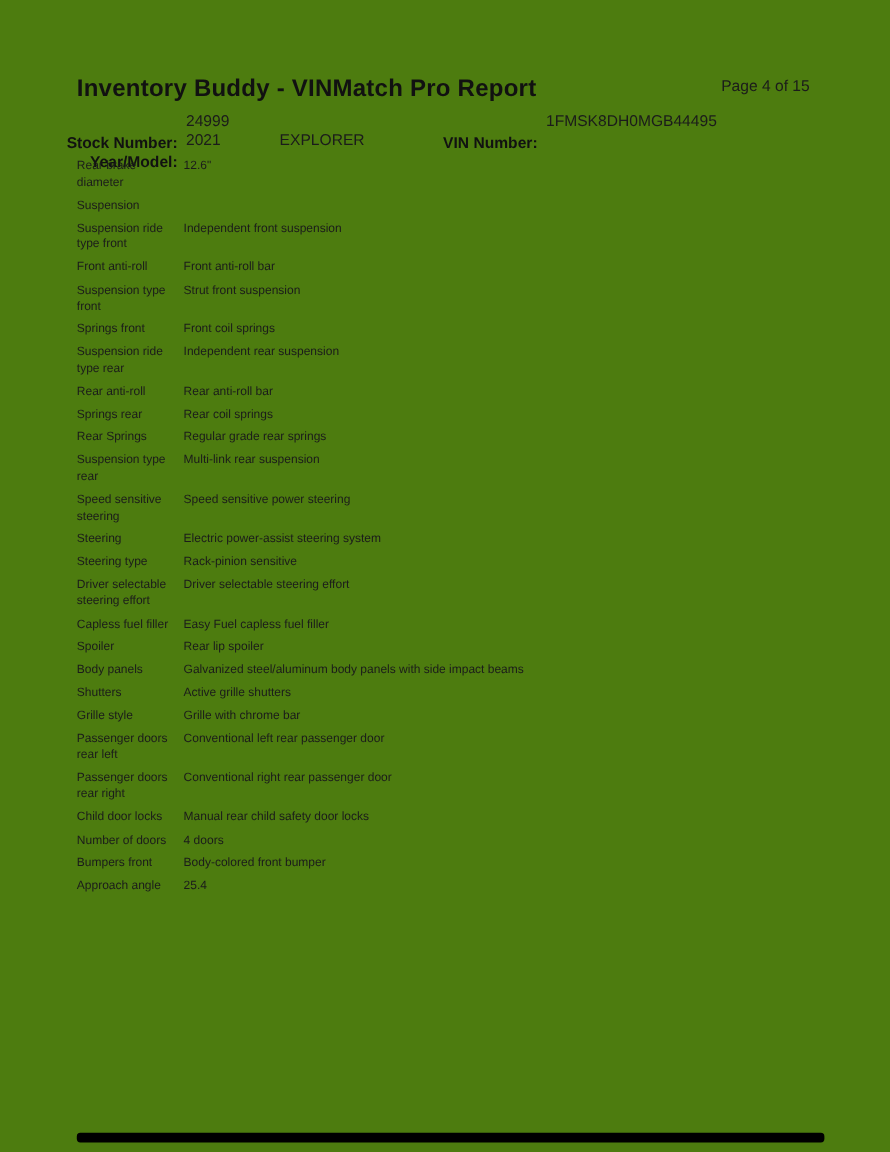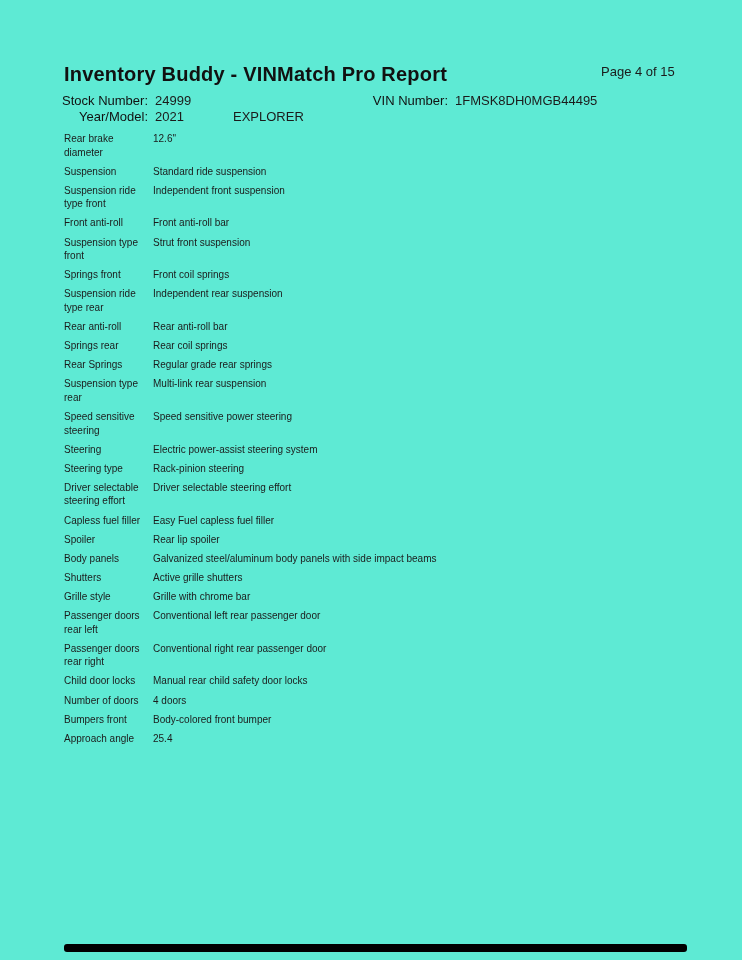--- a/index.html
+++ b/index.html
@@ -4,21 +4,21 @@
 <style>
   html, body {
     margin: 0;
     padding: 0;
     background: #ffffff;
   }
   .page {
     position: relative;
     width: 742px;
     height: 960px;
-    background: #5eead4;
+    background: #4d7c0f;
     overflow: hidden;
     font-family: "Liberation Sans", sans-serif;
     color: #1b1b1b;
   }
   .report-title {
     position: absolute;
     left: 64px;
     top: 63px;
     font-size: 20px;
     line-height: 22px;
@@ -33,24 +33,25 @@
     top: 64px;
     font-size: 13px;
     line-height: 15px;
     color: #1b1b1b;
     white-space: nowrap;
   }
   .meta-label {
     position: absolute;
     font-size: 13px;
     line-height: 15px;
-    font-weight: 400;
+    font-weight: 700;
     color: #111111;
     white-space: nowrap;
     text-align: right;
+    margin-top: 18px;
   }
   .meta-value {
     position: absolute;
     font-size: 13px;
     line-height: 15px;
     color: #1b1b1b;
     white-space: nowrap;
   }
   .stock-label  { right: 594px; top: 93px; }
   .stock-value  { left: 155px;  top: 93px; }
@@ -110,21 +111,20 @@
   <div class="meta-value model-value">EXPLORER</div>
 
   <div class="spec-table">
   <div class="spec-row">
     <div class="spec-label">Rear brake diameter</div>
     <div class="spec-value">12.6"</div>
   </div>
 
   <div class="spec-row">
     <div class="spec-label">Suspension</div>
-    <div class="spec-value">Standard ride suspension</div>
   </div>
 
   <div class="spec-row">
     <div class="spec-label">Suspension ride type front</div>
     <div class="spec-value">Independent front suspension</div>
   </div>
 
   <div class="spec-row">
     <div class="spec-label">Front anti-roll</div>
     <div class="spec-value">Front anti-roll bar</div>
@@ -171,21 +171,21 @@
     <div class="spec-value">Speed sensitive power steering</div>
   </div>
 
   <div class="spec-row">
     <div class="spec-label">Steering</div>
     <div class="spec-value">Electric power-assist steering system</div>
   </div>
 
   <div class="spec-row">
     <div class="spec-label">Steering type</div>
-    <div class="spec-value">Rack-pinion steering</div>
+    <div class="spec-value">Rack-pinion sensitive</div>
   </div>
 
   <div class="spec-row">
     <div class="spec-label">Driver selectable steering effort</div>
     <div class="spec-value">Driver selectable steering effort</div>
   </div>
 
   <div class="spec-row">
     <div class="spec-label">Capless fuel filler</div>
     <div class="spec-value">Easy Fuel capless fuel filler</div>

